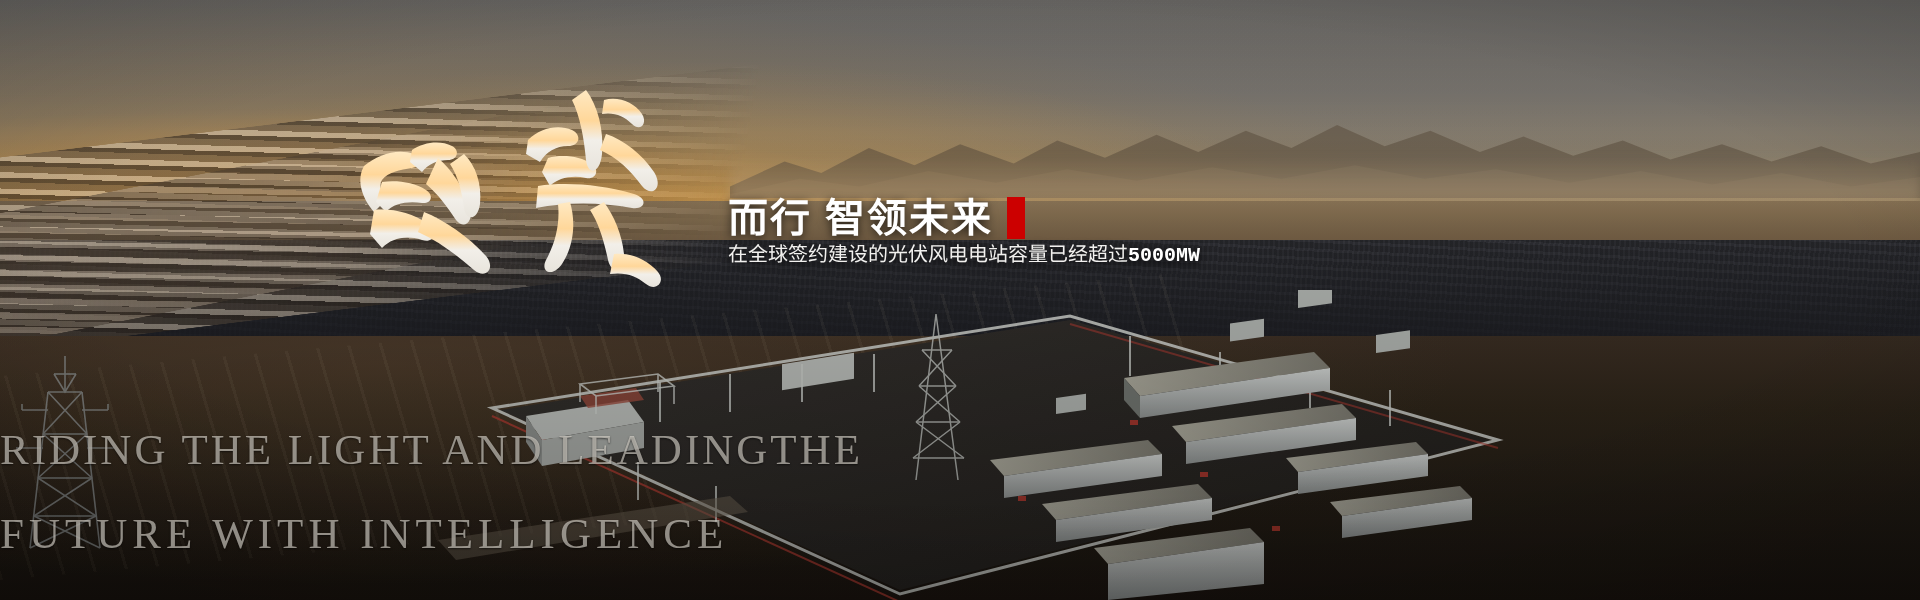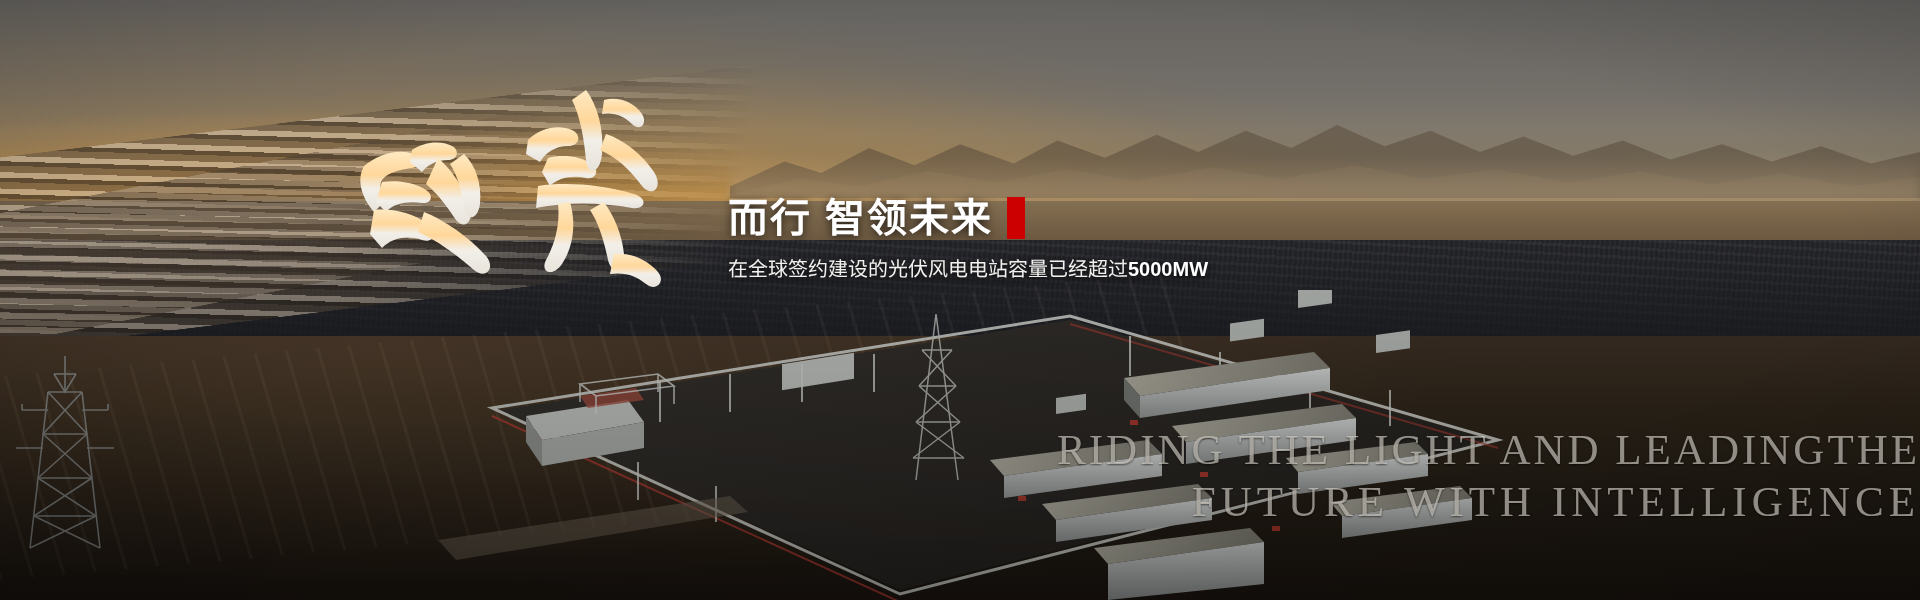--- a/index.html
+++ b/index.html
@@ -117,39 +117,39 @@
     letter-spacing:2px; line-height:1.1;
     text-shadow:0 2px 10px rgba(0,0,0,.75);
     display:flex; align-items:center; gap:14px;
     white-space:nowrap;
   }
   .headline .accent{
     display:inline-block; width:18px; height:42px;
     background:#cc0000; flex:0 0 auto;
   }
   .sub{
-    margin-top:14px;
     font-size:20px; color:#f2f1ef; line-height:1.55;
     text-shadow:0 2px 8px rgba(0,0,0,.85);
     white-space:nowrap;
+    font-family:Liberation Mono, monospace;
   }
   .sub b{ font-weight:700; color:#ffffff; }
 
   
   .en{
-    position:absolute; left:0; right:0; top:424px;
-    text-align:right;
+    position:absolute; left:0; right:11px; top:424px;
+    text-align:left;
     font-family:"Liberation Serif","DejaVu Serif",serif;
     font-weight:400;
     font-size:43px; letter-spacing:3px; line-height:1.22;
     color:rgba(226,221,212,.62);
     text-shadow:0 1px 2px rgba(0,0,0,.55);
     pointer-events:none;
   }
-  .en .en2{ letter-spacing:5px; }
+  .en .en2{ letter-spacing:5px;margin-top:32px; }
 
   
   .vignette{
     position:absolute; inset:0;
     background:
       radial-gradient(110% 95% at 50% 42%, rgba(0,0,0,0) 42%, rgba(0,0,0,.38) 100%),
       linear-gradient(180deg, rgba(0,0,0,.10) 0%, rgba(0,0,0,0) 22%, rgba(0,0,0,.28) 100%);
     pointer-events:none;
   }
 </style>

